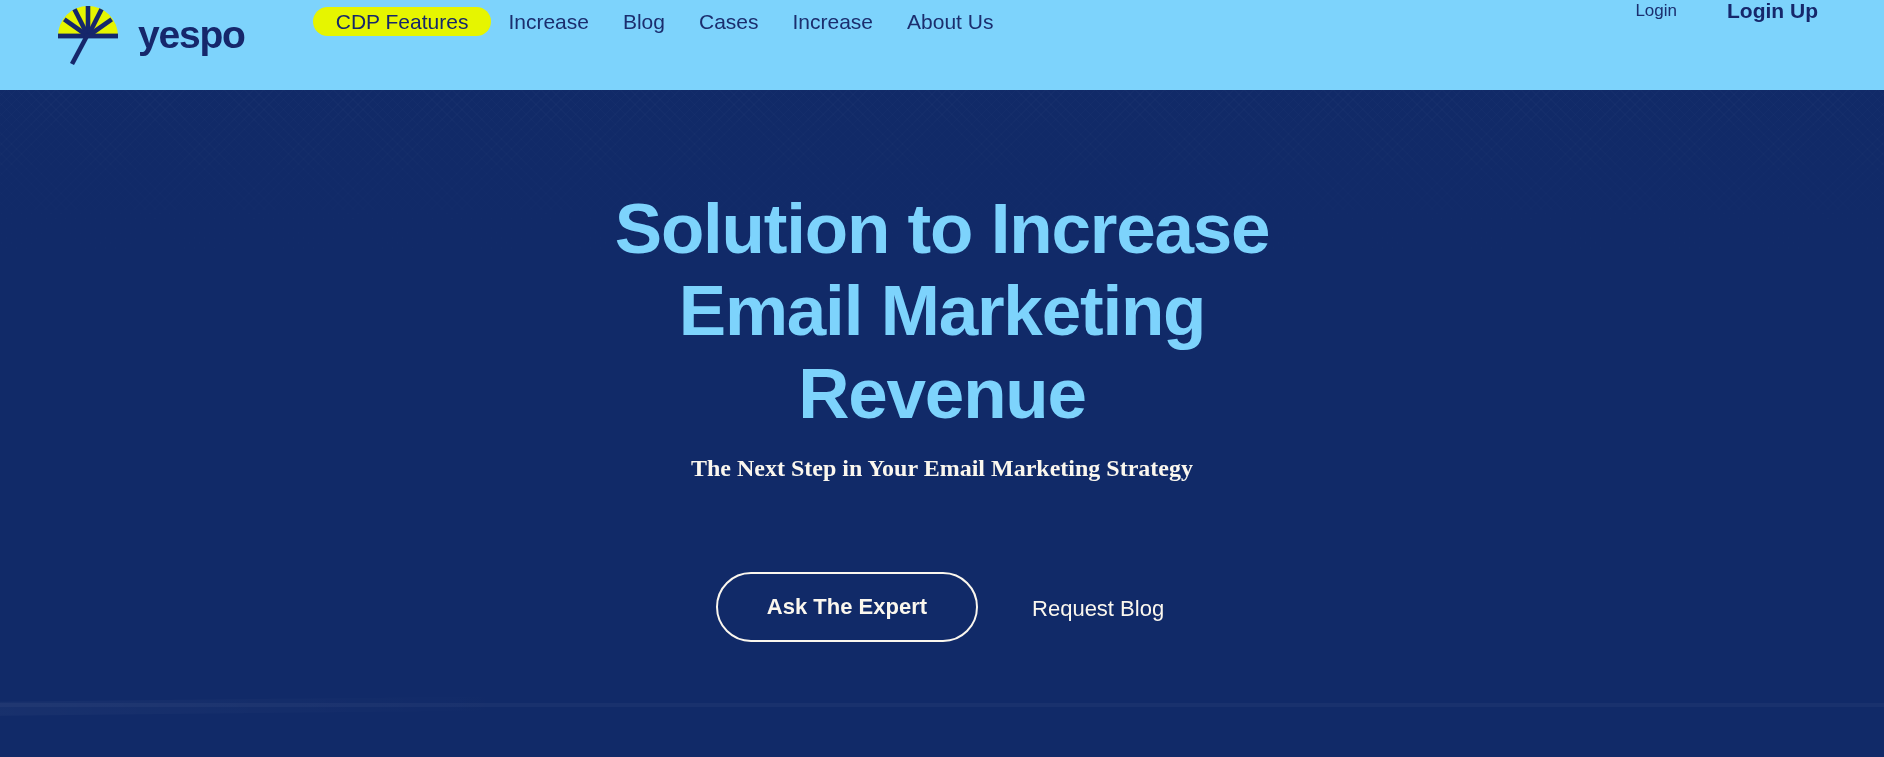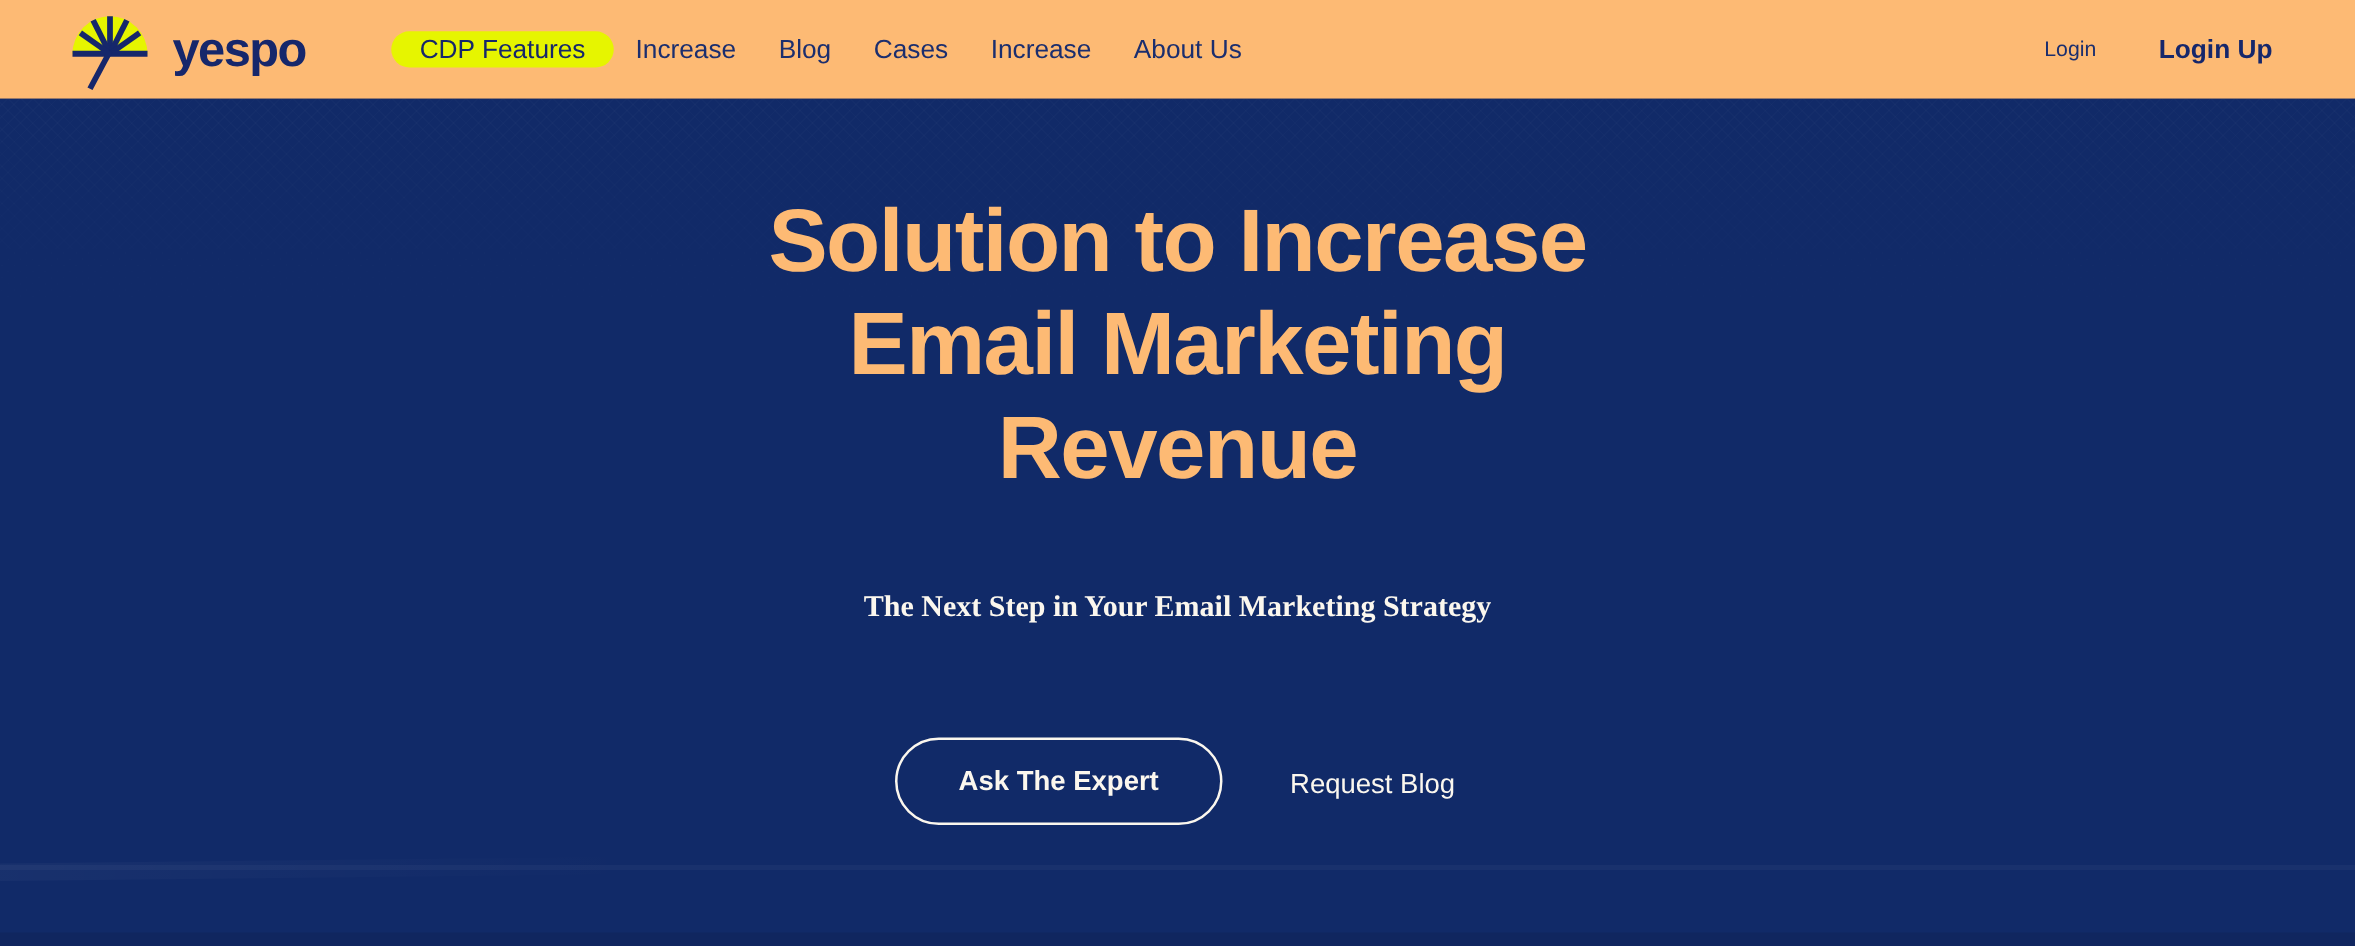--- a/index.html
+++ b/index.html
@@ -6,23 +6,23 @@
   html, body {
     width:1884px; height:757px;
     overflow:hidden;
     font-family:"Liberation Sans", sans-serif;
     background:#10265F;
   }
 
   
   .header {
     position:relative;
-    width:1884px; height:79px;
-    background:#fdba74;
-    display:flex; align-items:center;
+    width:1884px; height:90px;
+    background:#7dd3fc;
+    display:flex; align-items:flex-start;
     padding:0 46px 0 52px;
   }
 
   .brand {
     display:flex; align-items:center;
     gap:14px;
     margin-right:68px;
     flex-shrink:0;
   }
   .brand-mark { width:72px; height:66px; display:block; flex-shrink:0; }
@@ -98,32 +98,32 @@
     pointer-events:none;
   }
 
   .hero-inner {
     position:relative; z-index:2;
     width:100%;
     display:flex; flex-direction:column; align-items:center;
   }
 
   .hero-title {
-    margin-top:74px;
+    margin-top:98px;
     font-size:71px;
     font-weight:700;
-    color:#fdba74;
+    color:#7dd3fc;
     text-align:center;
     line-height:1.16;
     letter-spacing:-1.2px;
     max-width:760px;
   }
 
   .hero-subtitle {
-    margin-top:72px;
+    margin-top:19px;
     font-family:"Liberation Serif", serif;
     font-size:24px;
     font-weight:700;
     color:#FBF7EE;
     text-align:center;
     line-height:1.2;
   }
 
   .hero-cta {
     margin-top:89px;

